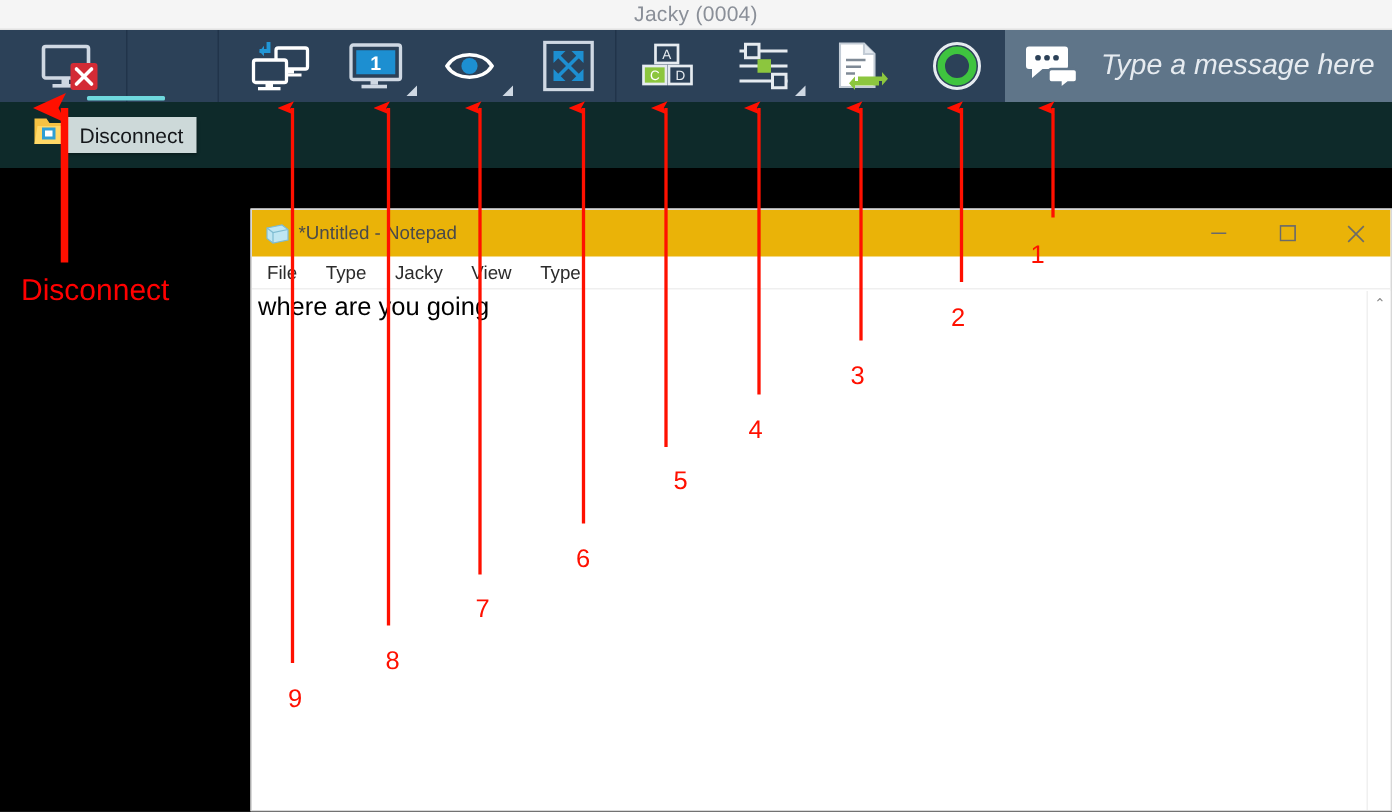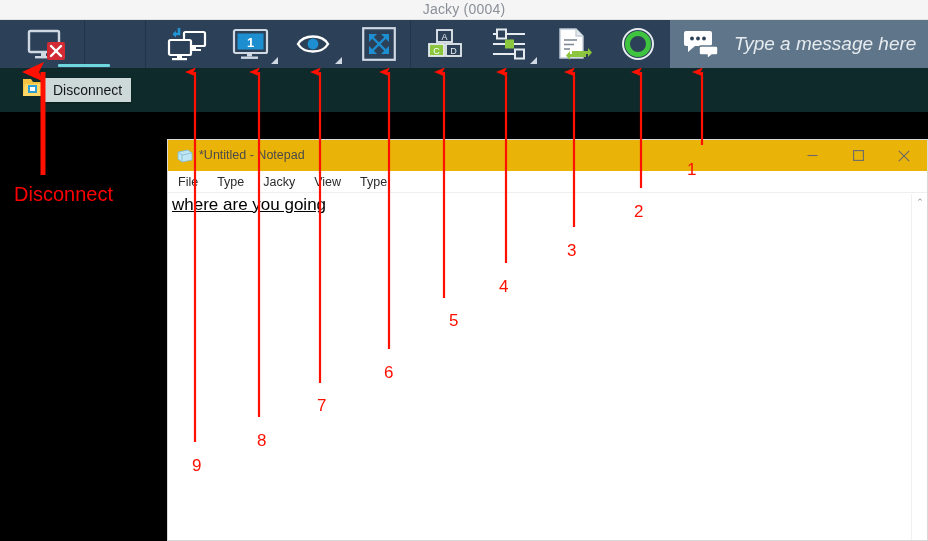--- a/index.html
+++ b/index.html
@@ -204,21 +204,20 @@
     margin-right: 19px;
     cursor: pointer;
     white-space: nowrap;
   }
   .np-text {
     position: absolute;
     left: 4px; top: 55px;
     font-size: 17px;
     color: #000000;
     white-space: nowrap;
-    text-decoration: underline;
   }
   .np-scroll {
     position: absolute;
     right: 0; top: 54px;
     width: 16px;
     bottom: 0;
     background: #ffffff;
     border-left: 1px solid #f0f0f0;
     box-sizing: border-box;
     cursor: pointer;

